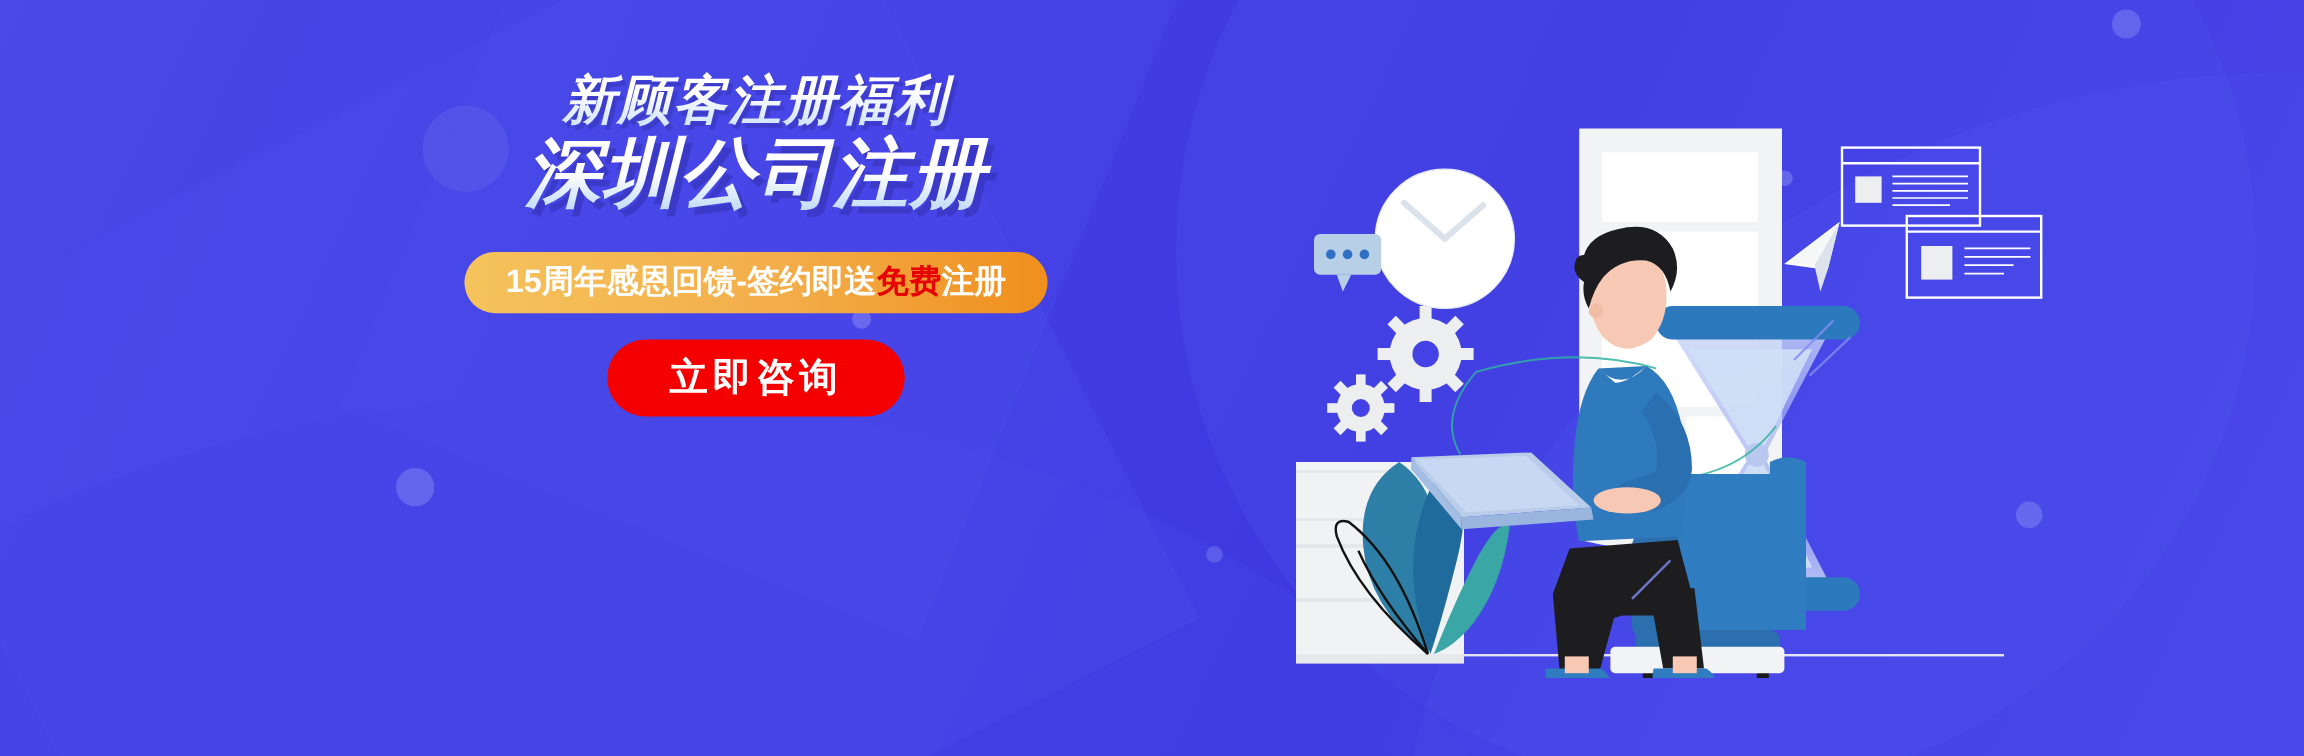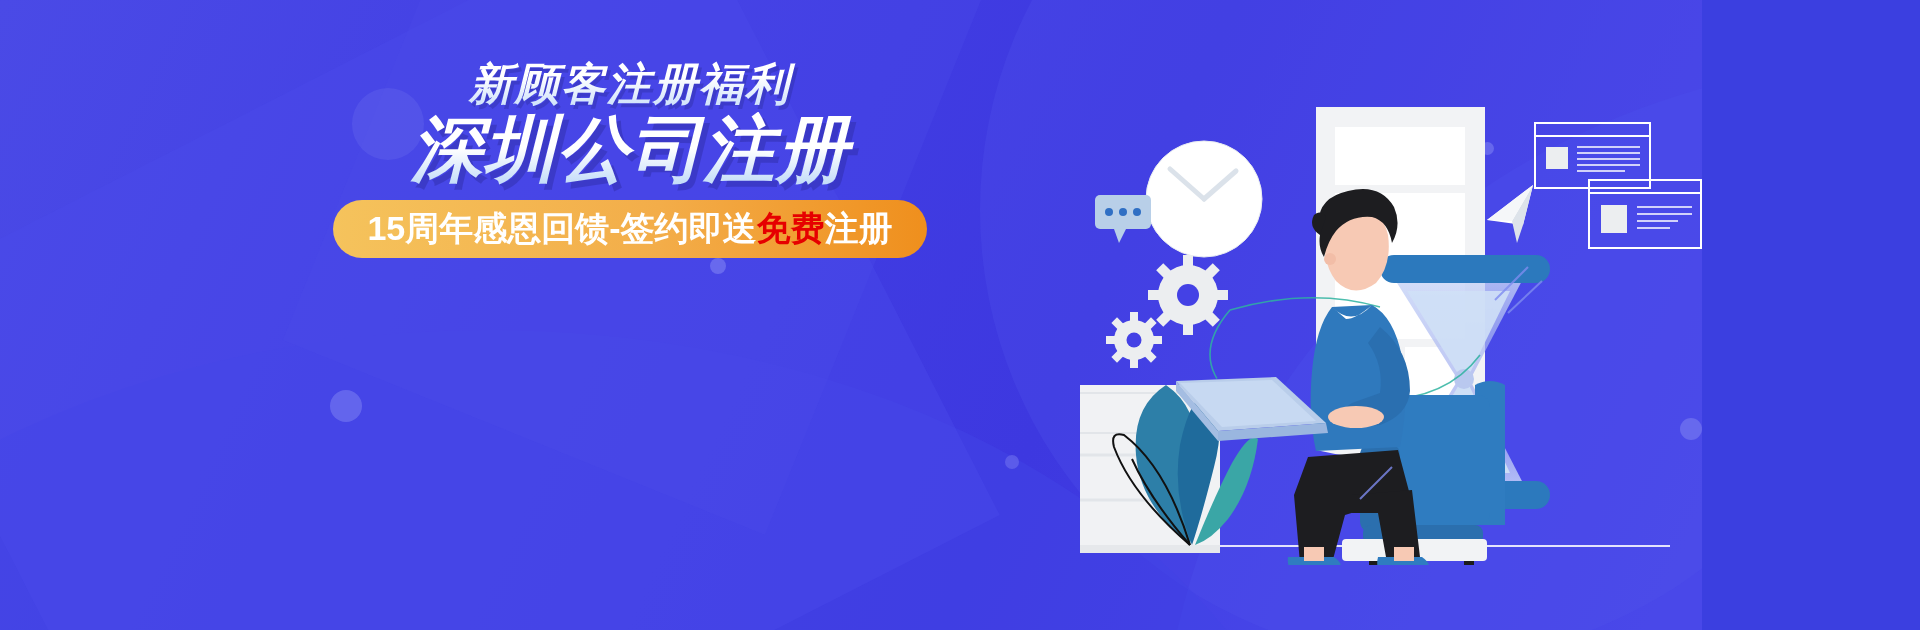--- a/index.html
+++ b/index.html
@@ -1,20 +1,20 @@
 <!DOCTYPE html>
 <html><head>
 <meta charset="utf-8">
 <style>
   html,body{margin:0;padding:0;background:#3b3fe0;}
   *{box-sizing:border-box;}
   body{font-family:"Liberation Sans","DejaVu Sans",sans-serif;}
 
   .banner{
-    position:relative;width:1702px;height:630px;overflow:hidden;
+    position:relative;width:1920px;height:630px;overflow:hidden;
     background:linear-gradient(115deg,#4a4ae6 0%,#4340e4 30%,#3d38e0 62%,#4a46e8 100%);
   }
 
   
   .bg-ellipse-left{
     position:absolute;left:-360px;top:330px;width:1700px;height:1200px;border-radius:50%;
     background:#4244e6;opacity:.55;
   }
   .bg-ellipse-right{
     position:absolute;left:1160px;top:60px;width:1500px;height:1450px;border-radius:50%;
@@ -45,31 +45,31 @@
 
   .eyebrow{
     font-size:44px;font-weight:bold;font-style:italic;letter-spacing:2px;
     color:#ffffff;line-height:1;
     background:linear-gradient(#ffffff 45%,#cfe2fb 100%);
     -webkit-background-clip:text;background-clip:text;color:transparent;
     text-shadow:none;filter:drop-shadow(3px 4px 0 rgba(40,40,150,.35));
     margin:0 0 6px 0;padding-top:10px;
   }
   .headline{
-    font-size:72px;font-weight:bold;font-style:italic;letter-spacing:1px;line-height:1.05;
+    font-size:63px;font-weight:bold;font-style:italic;letter-spacing:1px;line-height:1.05;
     background:linear-gradient(#ffffff 48%,#bcd8f8 100%);
     -webkit-background-clip:text;background-clip:text;color:transparent;
     filter:drop-shadow(5px 6px 0 rgba(42,40,155,.40));
-    margin:4px 0 6px 0;white-space:nowrap;
+    margin:4px 0 26px 0;white-space:nowrap;
   }
 
   .pill{
     display:inline-block;margin:6px 0 0 0;padding:11px 34px 13px 34px;border-radius:40px;
     background:linear-gradient(90deg,#f5c35c 0%,#f3ad49 55%,#ef8f1d 100%);
-    font-size:34px;font-weight:bold;color:#ffffff;line-height:1;white-space:nowrap;
+    font-size:27px;font-weight:bold;color:#ffffff;line-height:1;white-space:nowrap;
   }
   .pill .hot{color:#e60000;}
 
   .subline{
     font-size:60px;font-weight:bold;font-style:italic;letter-spacing:1px;line-height:1;
     background:linear-gradient(#ffffff 50%,#c5dcfa 100%);
     -webkit-background-clip:text;background-clip:text;color:transparent;
     filter:drop-shadow(4px 5px 0 rgba(42,40,155,.38));
     margin:24px 0 0 0;white-space:nowrap;
   }
@@ -304,15 +304,18 @@
 
     <div class="eyebrow">新顾客注册福利</div>
 
     <div class="headline">深圳公司注册</div>
 
     <div>
       <span class="pill"><span>15周年感恩回馈-签约即送</span><span class="hot">免费</span><span>注册</span></span>
     </div>
 
 
+    <div>
+      <button class="cta">立即咨询</button>
+    </div>
 
   </div>
 </div>
 
 </body></html>

